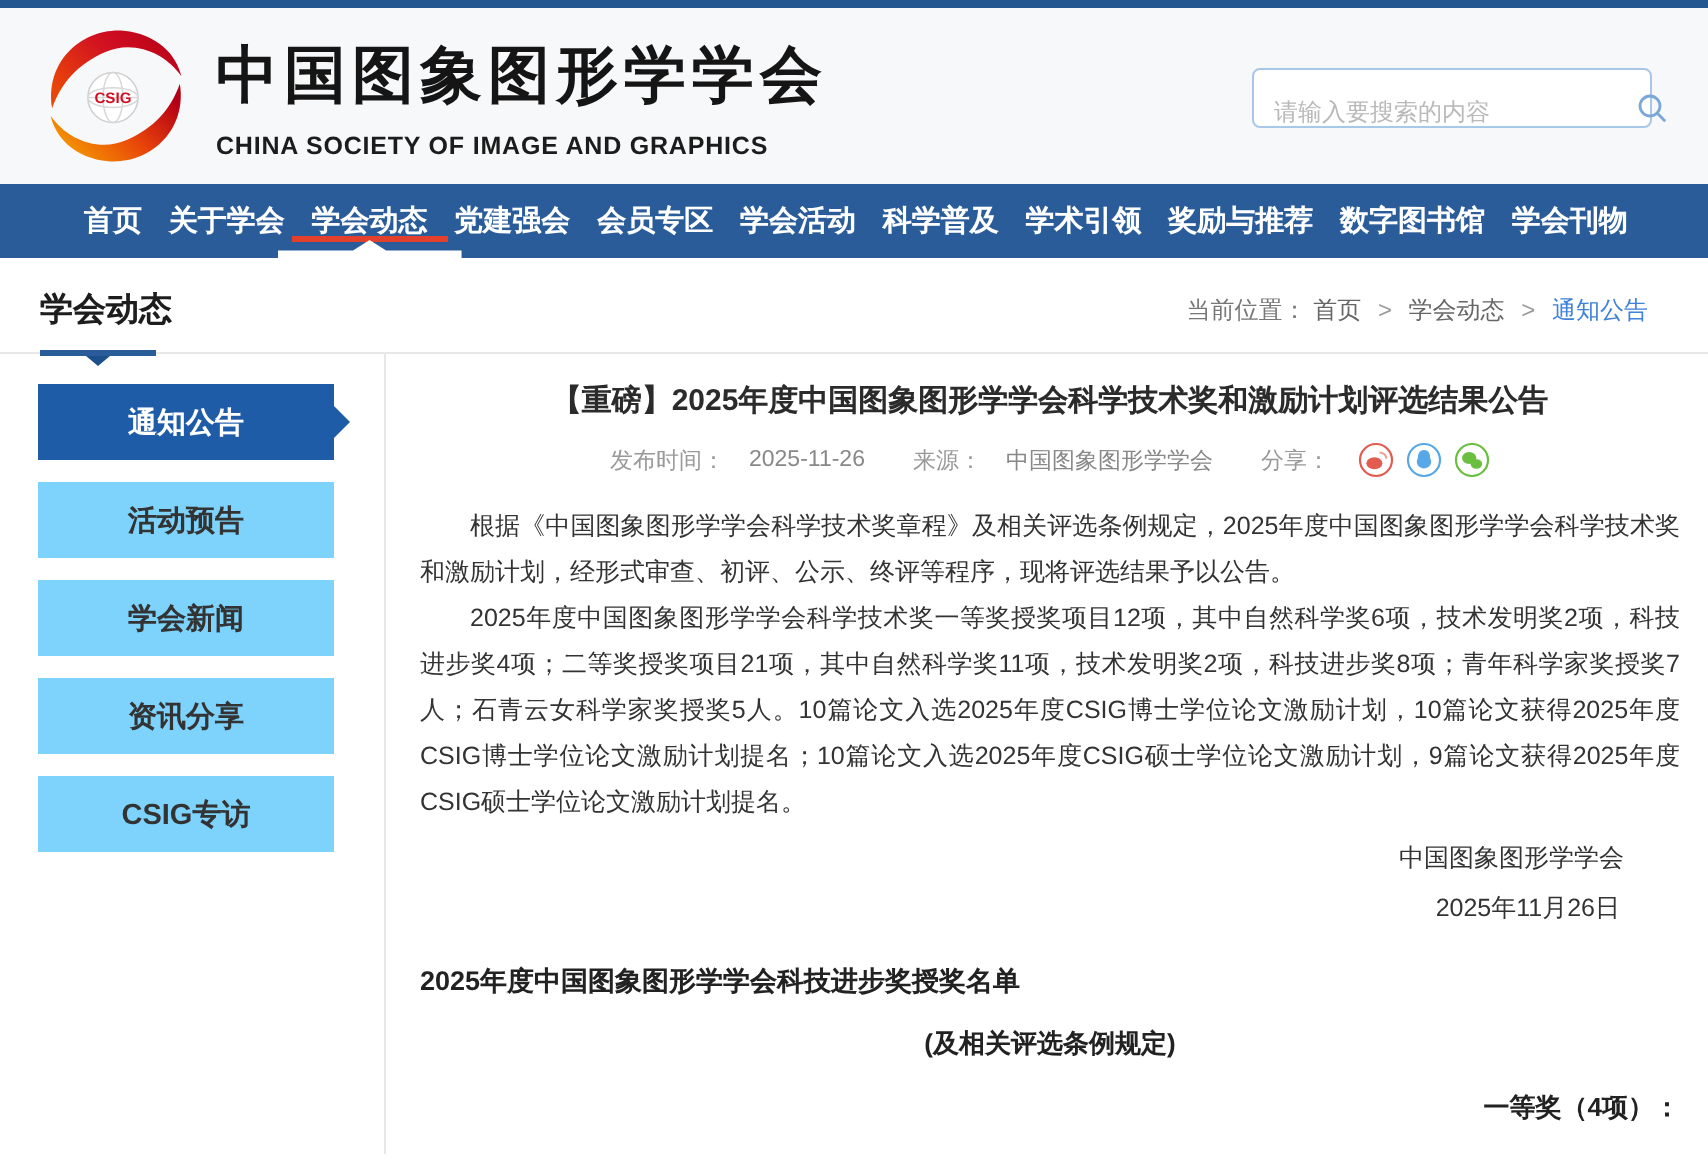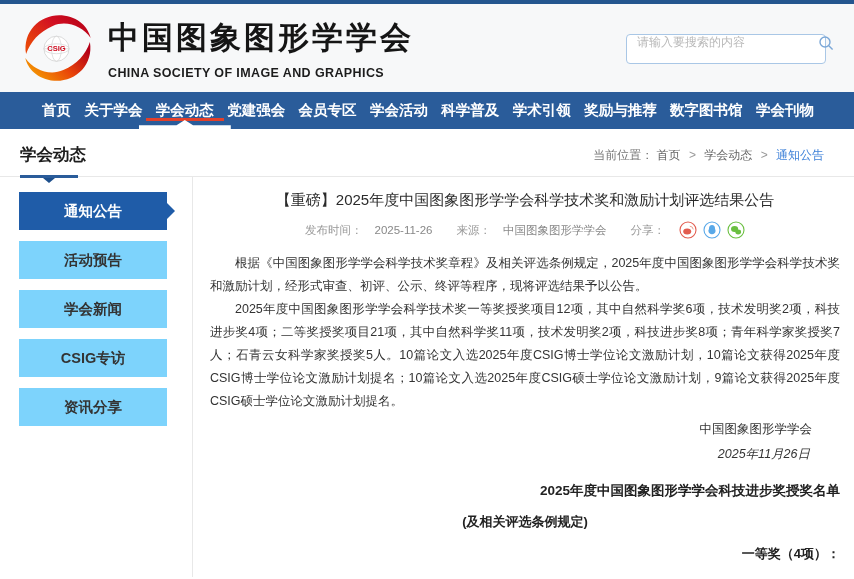--- a/index.html
+++ b/index.html
@@ -11,21 +11,21 @@
   
   .header { height:88px; background:#f7f8f9; display:flex; align-items:center;
     justify-content:space-between; padding:0 28px 0 20px; }
   .logo-wrap { display:flex; align-items:center; gap:12px; cursor:pointer; }
   .logo-svg { width:76px; height:76px; display:block; }
   .logo-cn { font-size:31px; font-weight:bold; color:#151515; letter-spacing:3px;
     font-family:"Liberation Serif","DejaVu Serif",serif; }
   .logo-en { font-size:12.5px; font-weight:bold; color:#1c1c1c; letter-spacing:.4px; margin-top:7px; }
 
   .search-box { width:200px; height:30px; background:#fff; border:1px solid #a9c7e6;
-    border-radius:4px; display:flex; align-items:flex-start; padding:0 8px 0 10px;
+    border-radius:4px; display:flex; align-items:flex-end; padding:0 8px 0 10px;
     align-self:flex-start; margin-top:30px;gap:26px; }
   .search-input { flex:1; border:none; outline:none; font-size:12px; color:#444;
     background:transparent; font-family:inherit; }
   .search-input::placeholder { color:#b9b9b9; }
   .search-btn { border:none; background:none; cursor:pointer; display:flex; align-items:center; }
 
   
   .nav { height:37px; background:#2a5c9a; display:flex; justify-content:space-between;
     padding:0 36px 0 38px; }
   .nav-item { position:relative; display:flex; align-items:center; color:#fff;
@@ -58,34 +58,34 @@
   .side-item { width:148px; height:38px; margin-bottom:11px; background:#7dd3fc;
     display:flex; align-items:center; justify-content:center; font-size:14.5px;
     font-weight:bold; color:#333; cursor:pointer; position:relative; }
   .side-item.active { background:#1f5ca8; color:#fff; }
   .side-arrow { display:none; }
   .side-item.active .side-arrow { display:block; position:absolute; right:-8px; top:50%;
     transform:translateY(-50%); width:0; height:0; border-top:9px solid transparent;
     border-bottom:9px solid transparent; border-left:9px solid #1f5ca8; }
 
   .content { flex:1; padding:14px 14px 0 17px; }
-  .article-title { text-align:center; font-size:15px; font-weight:normal; color:#2b2b2b; }
+  .article-title { text-align:center; font-size:15px; font-weight:bold; color:#2b2b2b; }
   .meta { margin-top:11px; display:flex; justify-content:center; align-items:center;
     font-size:11.5px; color:#999; gap:12px; }
   .meta .mv { color:#888; margin-right:12px; }
   .share-icons { display:flex; gap:6px; align-items:center; margin-left:2px; }
   .share-icon { cursor:pointer; display:flex; }
 
   .para { font-size:12.5px; line-height:23px; color:#333; text-indent:2em; text-align:justify; }
   .para.first { margin-top:13px; }
   .signoff { text-align:right; font-size:12.5px; line-height:25px; color:#333;
     padding-right:28px; margin-top:4px; }
-  .signoff .date { padding-right:2px;font-style:italic; }
-
-  .list-head { text-align:right; font-size:13.5px; font-weight:bold; color:#222; margin-top:15px; }
+  .signoff .date { padding-right:2px; }
+
+  .list-head { text-align:left; font-size:13.5px; font-weight:bold; color:#222; margin-top:15px; }
   .list-sub { text-align:center; font-size:13px; font-weight:bold; color:#222; margin-top:13px; }
   .award-level { font-size:13px; font-weight:bold; color:#222; margin-top:14px;text-align:right; }
 </style>
 </head>
 <body>
 
 <div class="topbar"></div>
 
 <div class="header">
   <div class="logo-wrap">
@@ -189,24 +189,24 @@
       <span>通知公告</span>
       <span class="side-arrow"></span>
     </div>
     <div class="side-item">
       <span>活动预告</span>
     </div>
     <div class="side-item">
       <span>学会新闻</span>
     </div>
     <div class="side-item">
+      <span>资讯分享</span>
+    </div>
+    <div class="side-item">
       <span>CSIG专访</span>
-    </div>
-    <div class="side-item">
-      <span>资讯分享</span>
     </div>
   </div>
 
   <div class="content">
     <div class="article-title">【重磅】2025年度中国图象图形学学会科学技术奖和激励计划评选结果公告</div>
 
     <div class="meta">
       <span>发布时间：</span>
       <span class="mv">2025-11-26</span>
       <span>来源：</span>

